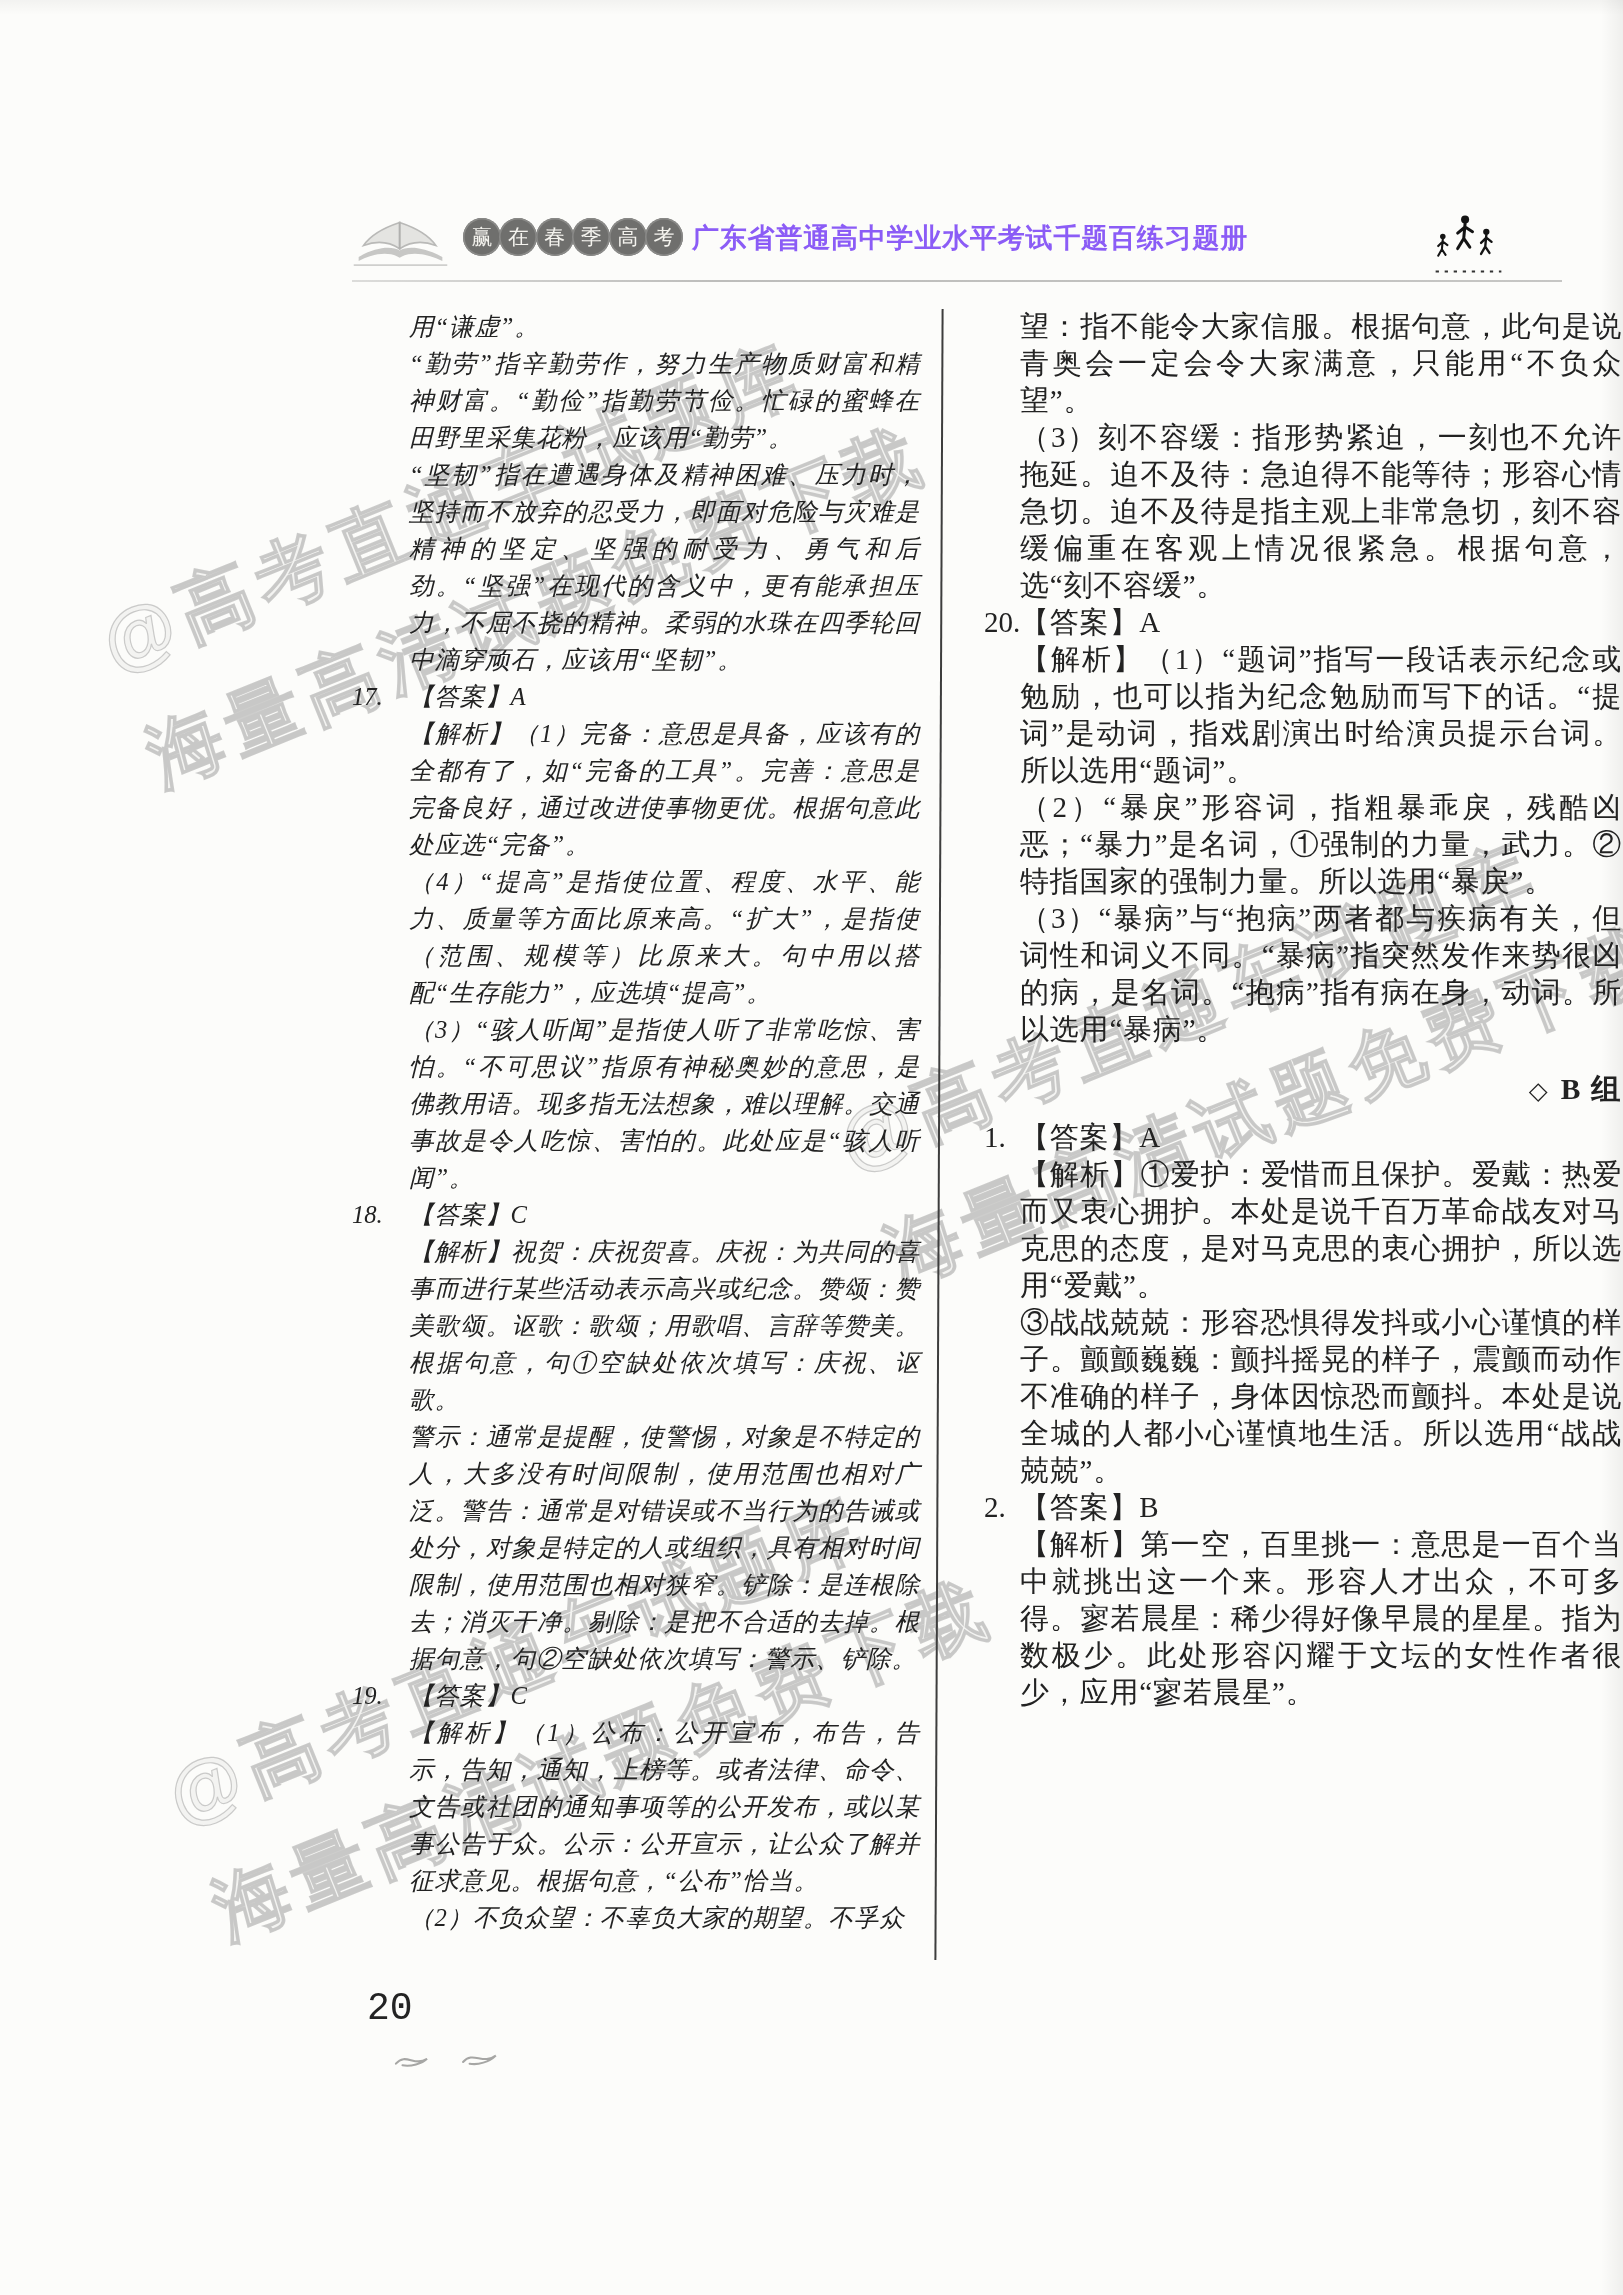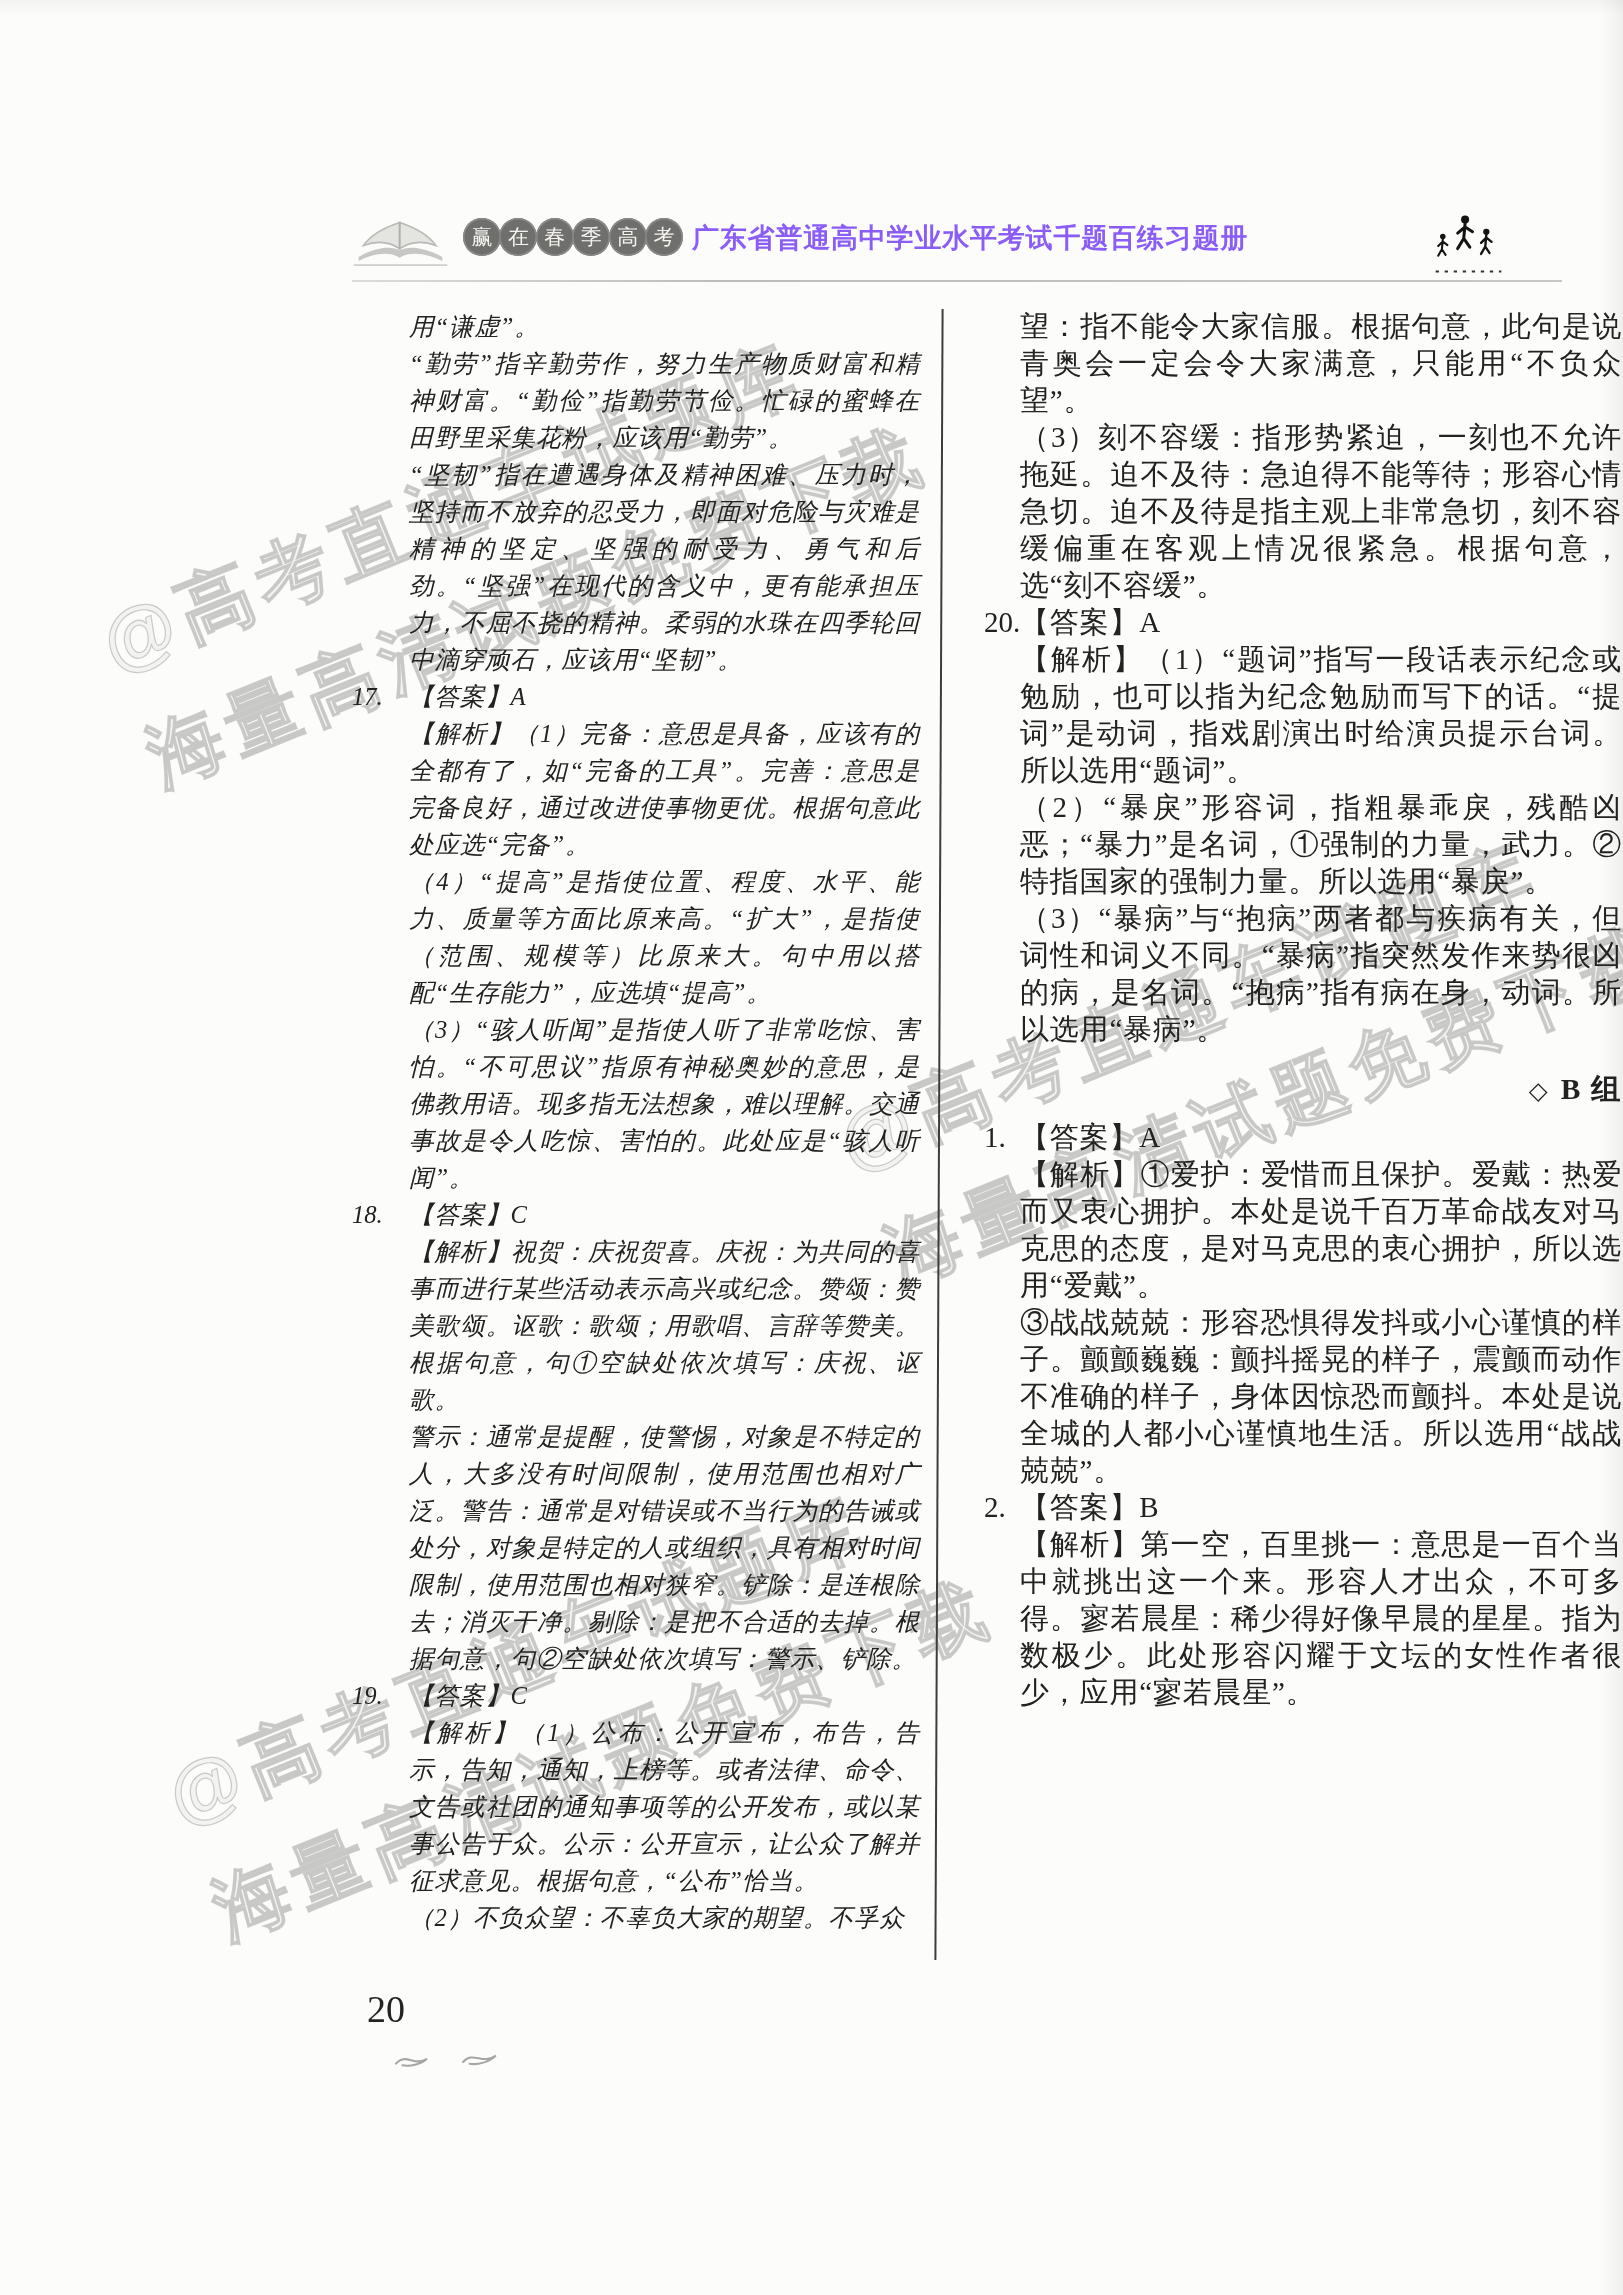--- a/index.html
+++ b/index.html
@@ -54,21 +54,21 @@
     text-align:right;font-weight:700;font-size:29.5px;
     margin:23px 0 9.8px 0;letter-spacing:1.6px;
   }
   .group-header .diamond{font-size:24.6px;margin-right:11.5px;font-weight:400;}
 
   
   #divider{position:absolute;left:938px;top:309px;width:2px;height:1651px;
     background:#3d3d3d;z-index:2;transform:rotate(.25deg);}
 
   
-  #page-number{position:absolute;left:367px;top:1987px;font-size:38px;color:#232323;z-index:3;}
+  #page-number{position:absolute;left:367px;top:1987px;font-size:38px;color:#232323;z-index:3;font-family:Liberation Mono, monospace;}
   #flourish{position:absolute;left:391px;top:2044px;z-index:3;}
 </style>
 </head>
 <body>
 
 <div class="edge-right"></div>
 <div class="edge-top"></div>
 
 <div class="wm" style="left:98px;top:426px;">
   <div>@高考直通车试题库</div>

